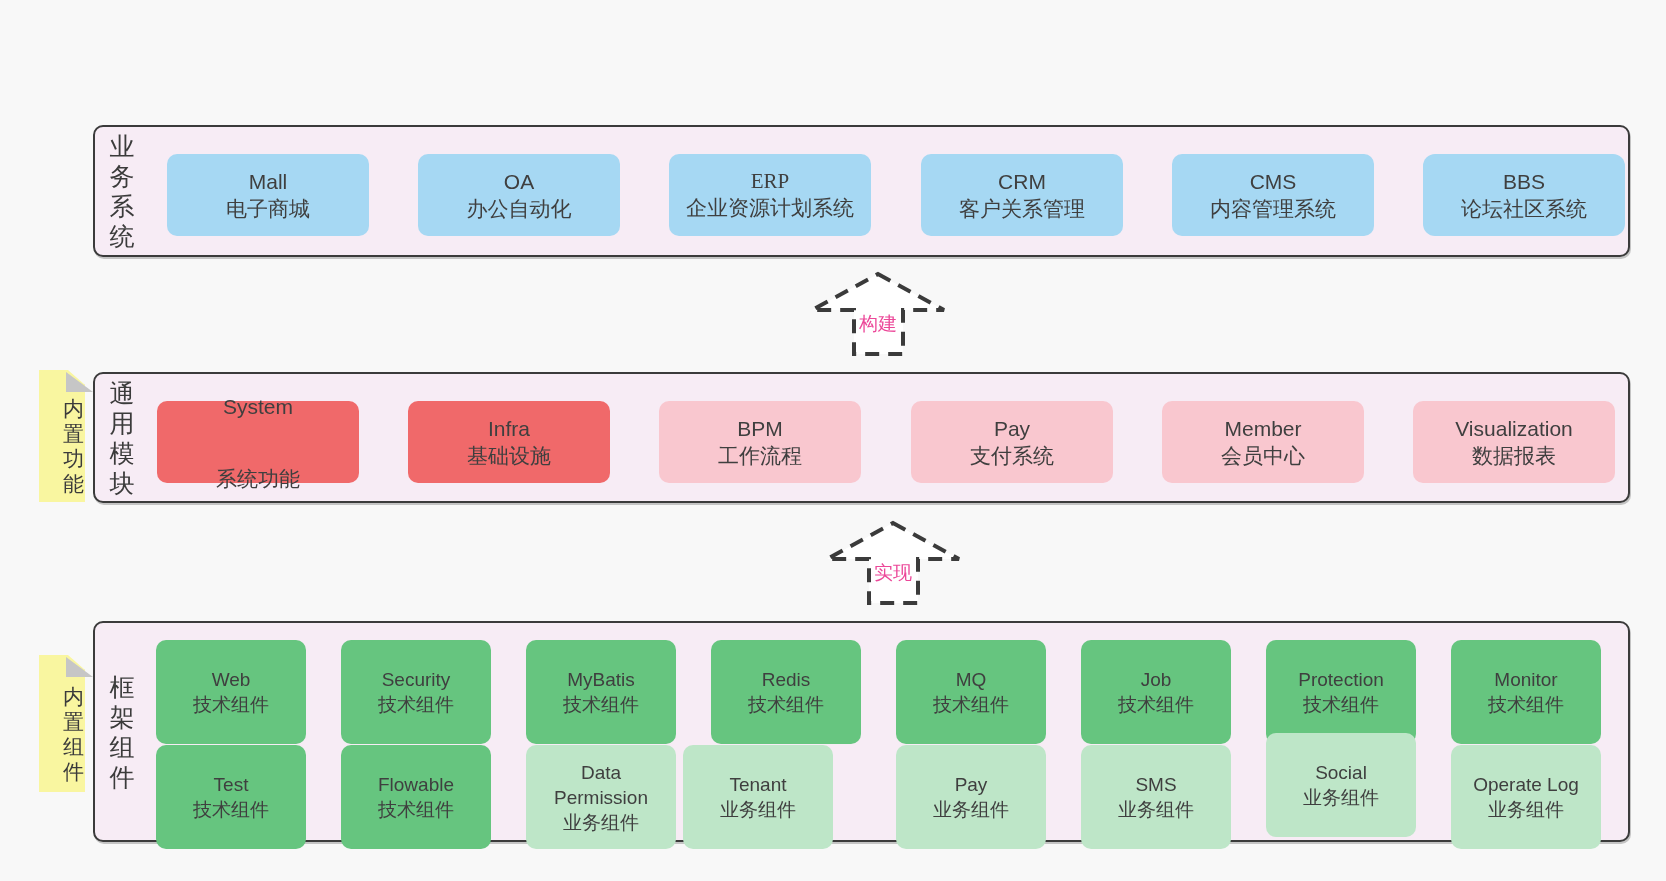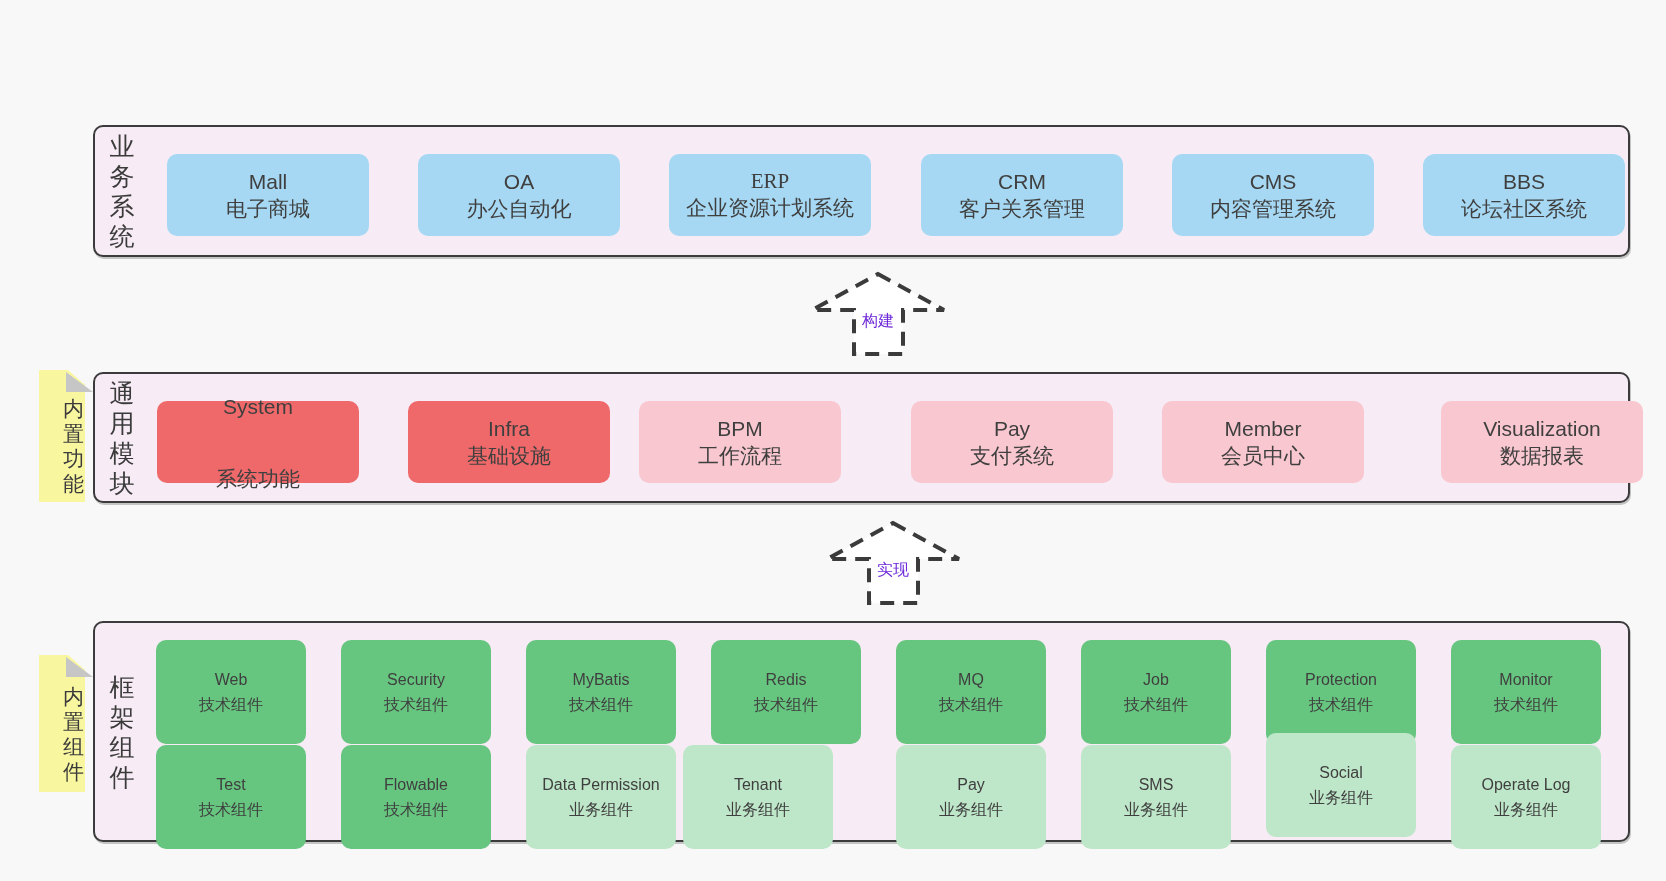--- a/index.html
+++ b/index.html
@@ -37,21 +37,21 @@
   .box{
     position:absolute;
     box-sizing:border-box;
     border-radius:10px;
     display:flex;flex-direction:column;
     align-items:center;justify-content:center;
     text-align:center;
     padding:2px 8px;
   }
   .c6{width:202px;height:82px;top:27px;font-size:21px;line-height:27px;}
-  .c8{width:150px;height:104px;font-size:16px;line-height:25px;}
+  .c8{width:150px;height:104px;font-size:19px;line-height:25px;}
   .blue{background:var(--blue,#a6d8f3);margin-left:10px;}
   .red{background:var(--red,#f0696a);}
   .pink{background:var(--pink,#f9c7cf);}
   .gdark{background:var(--green-dark,#66c57f);}
   .glight{background:var(--green-light,#bee6c8);}
   .tab{
     position:absolute;
     width:46px;
     background:var(--yellow,#f9f6a0);
     clip-path:polygon(0 0,calc(100% - 17px) 0,100% 15px,100% 100%,0 100%);
@@ -74,23 +74,23 @@
     color:#3b3b3b;
   }
   .arrow{position:absolute;width:140px;height:88px;}
   .arrow svg{display:block;width:100%;height:100%;}
   .arrow-label{
     position:absolute;
     left:50%;top:40px;
     transform:translateX(-50%);
     background:#ffffff;
     padding:1px 3px;
-    font-size:16px;
+    font-size:19px;
     white-space:nowrap;
-    color:#6d28d9;
+    color:#ec4899;
   }
 </style>
 </head>
 <body>
 
 <div class="stage">
 
   <div class="tab" style="left:39px;top:370px;height:132px;"></div>
   <div class="fold" style="left:66px;top:372px;"></div>
   <div class="tab-text" style="left:62px;transform:none;top:396px;position:absolute;">内置功能</div>
@@ -144,33 +144,33 @@
   <div class="container" style="top:372px;height:131px;">
     <div class="vlabel">通用模块</div>
     <div class="box c6 red" style="left:62px;gap:45px;">
       <span>System</span>
       <span>系统功能</span>
     </div>
     <div class="box c6 red" style="left:313px;">
       <span>Infra</span>
       <span>基础设施</span>
     </div>
-    <div class="box c6 pink" style="left:544px;">
+    <div class="box c6 pink" style="left:564px;">
       <span>BPM</span>
       <span>工作流程</span>
     </div>
     <div class="box c6 pink" style="left:816px;">
       <span>Pay</span>
       <span>支付系统</span>
     </div>
     <div class="box c6 pink" style="left:1067px;">
       <span>Member</span>
       <span>会员中心</span>
     </div>
-    <div class="box c6 pink" style="left:1318px;margin-left:28px;">
+    <div class="box c6 pink" style="left:1318px;">
       <span>Visualization</span>
       <span>数据报表</span>
     </div>
   </div>
 
   <div class="container" style="top:621px;height:221px;">
     <div class="vlabel">框架组件</div>
 
     <div class="box c8 gdark" style="left:61px;top:17px;">
       <span>Web</span>

